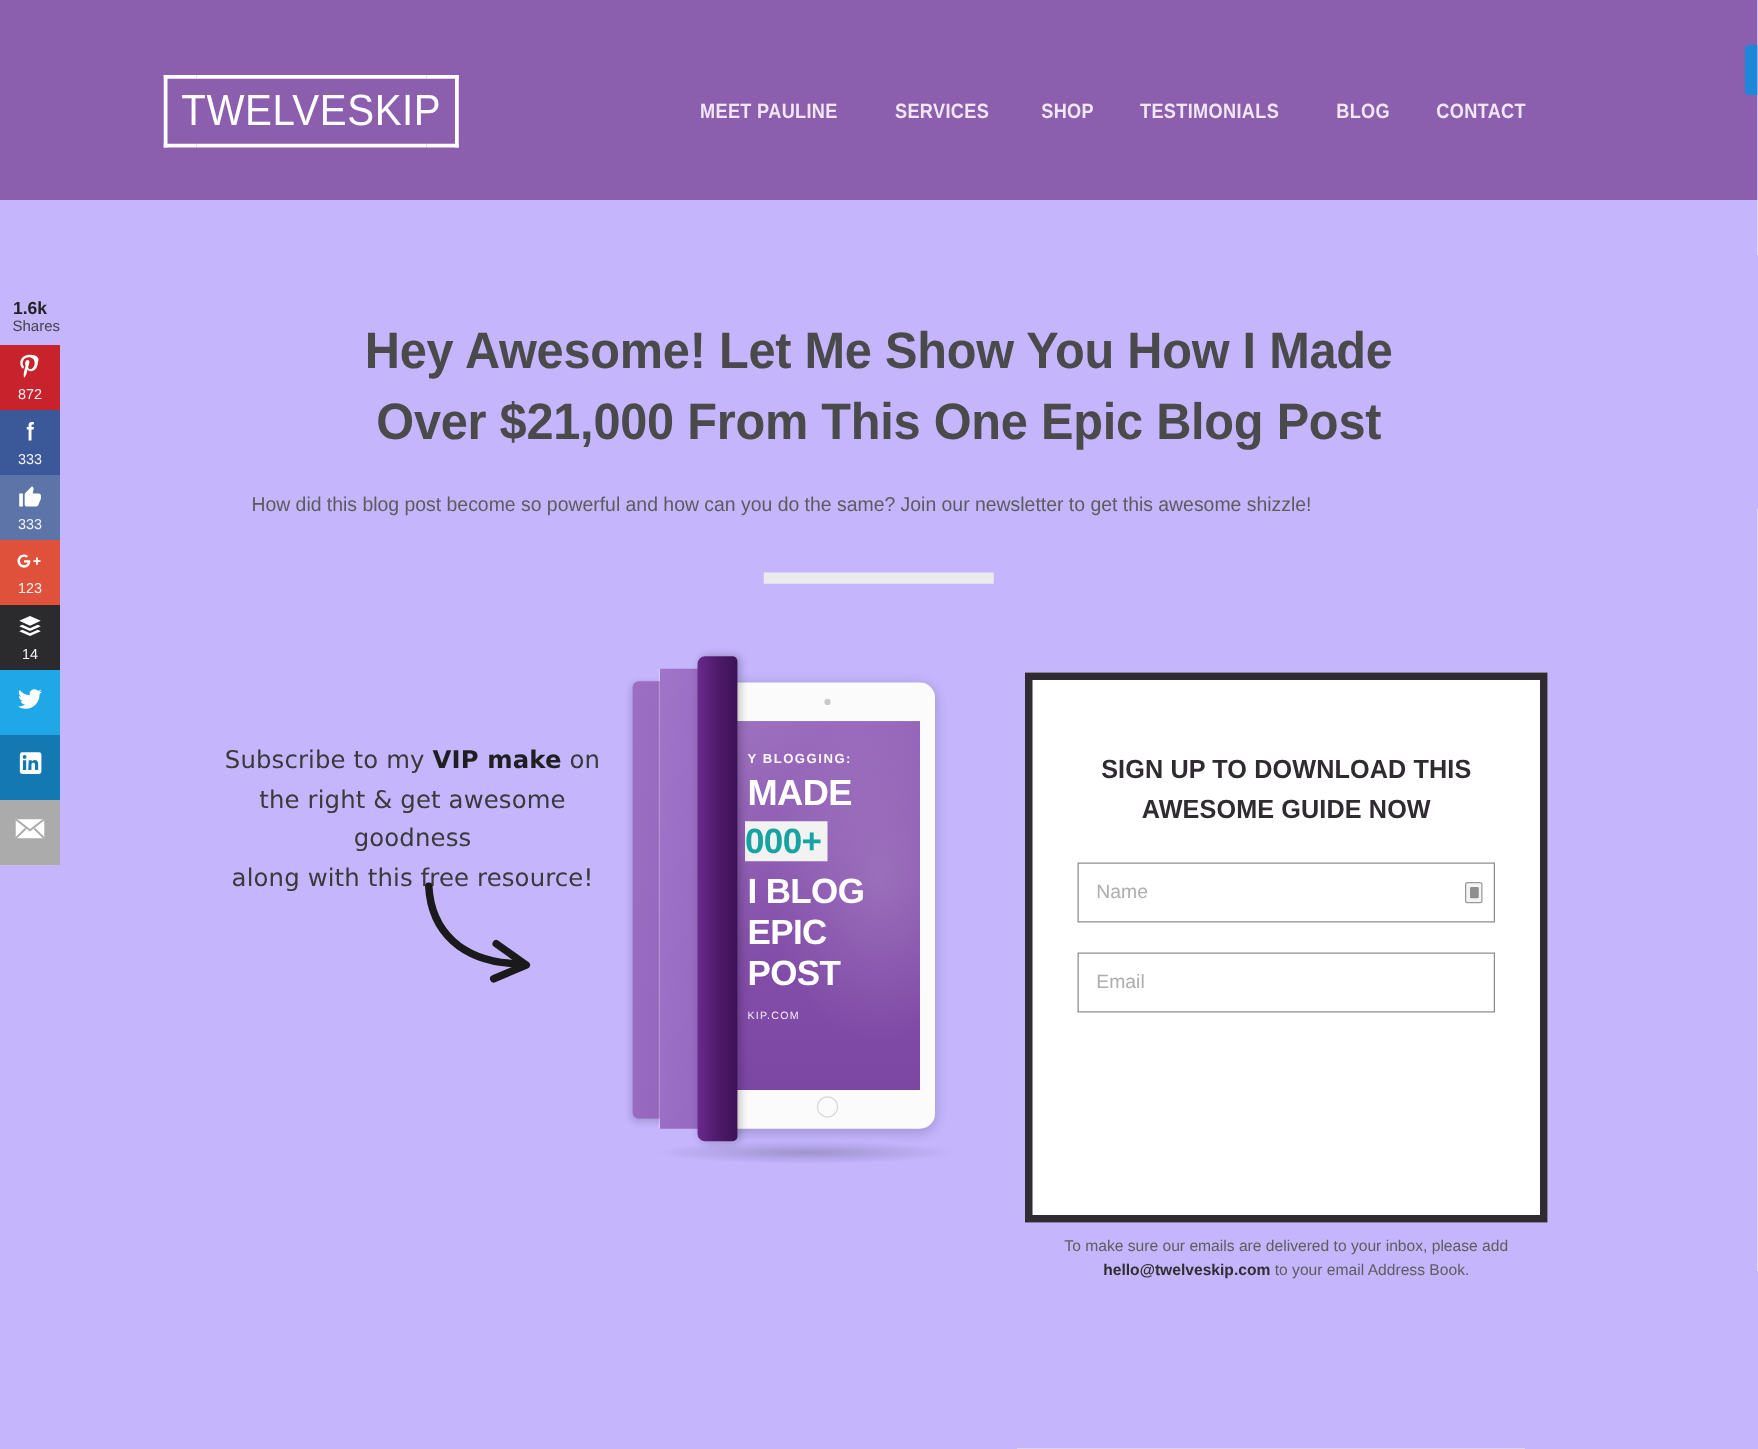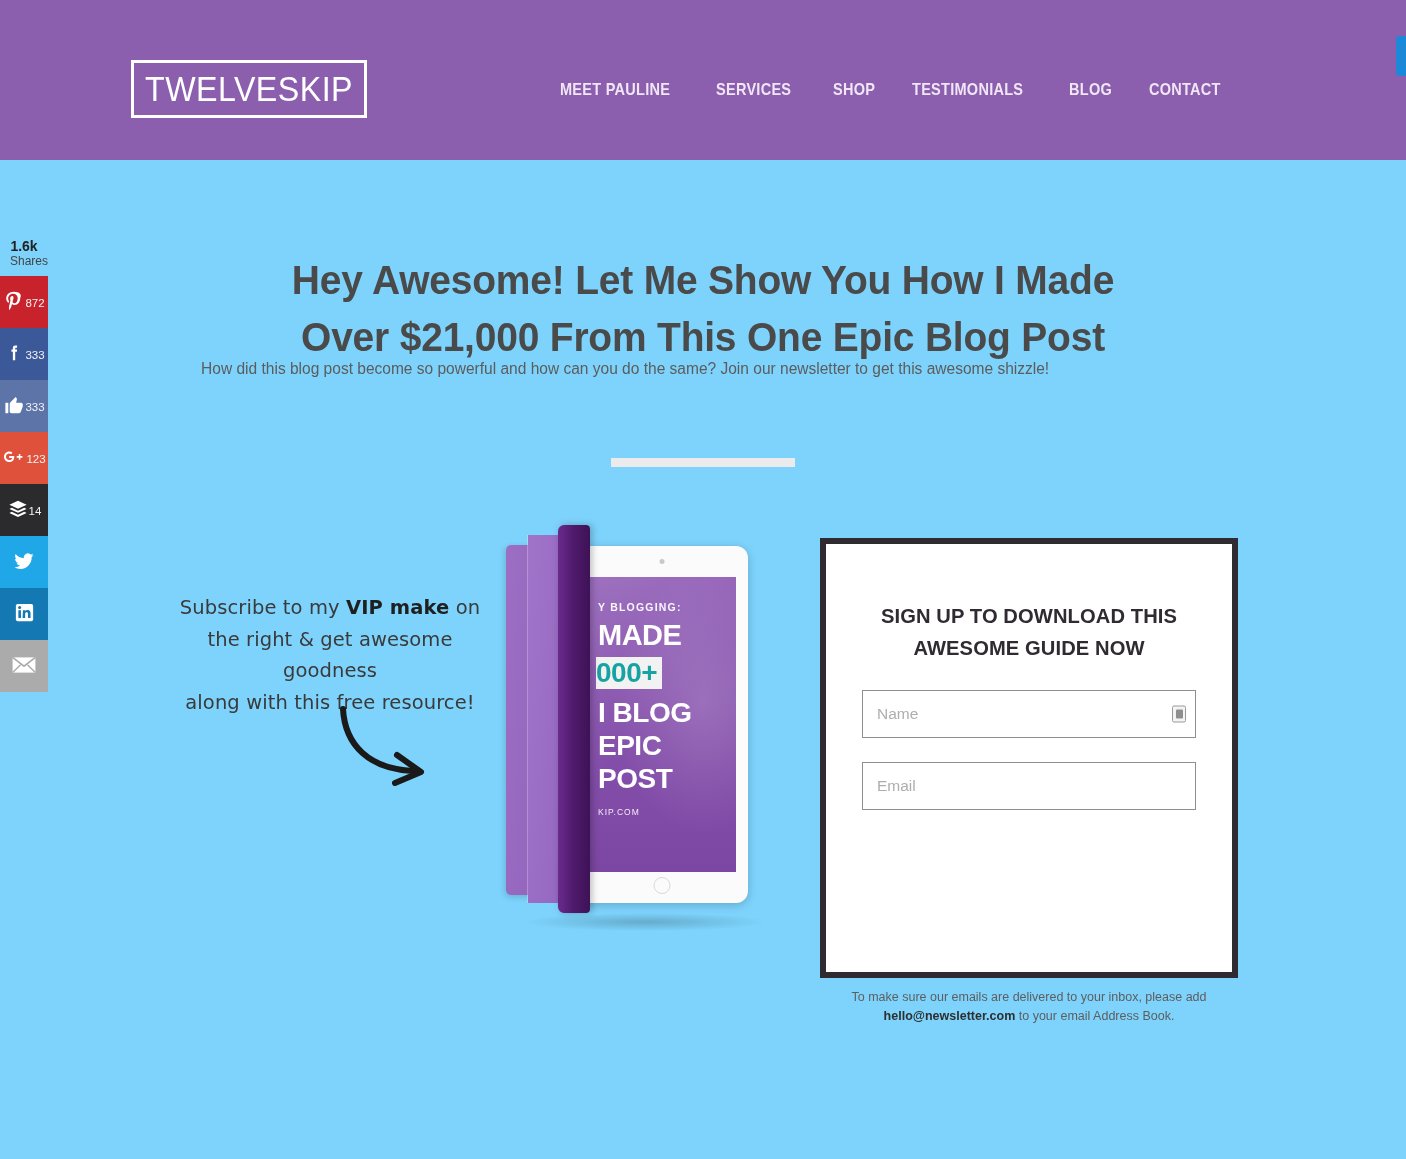--- a/index.html
+++ b/index.html
@@ -9,21 +9,21 @@
     height: 1159px;
     background: #ffffff;
     font-family: "Liberation Sans", sans-serif;
     overflow: hidden;
   }
 
   #page {
     position: relative;
     width: 1406px;
     height: 1159px;
-    background: #7dd3fc;
+    background: #c4b5fd;
   }
 
   
   .site-header {
     position: absolute;
     top: 0; left: 0;
     width: 1406px;
     height: 160px;
     background: #8b5fae;
     display: flex;
@@ -123,21 +123,21 @@
     font-size: 12px;
     color: #444444;
     line-height: 1.2;
     text-align: right;
   }
   .share-btn {
     position: relative;
     width: 48px;
     height: 52px;
     display: flex;
-    flex-direction: row;
+    flex-direction: column;
     align-items: center;
     justify-content: center;
     cursor: pointer;
     color: #ffffff;
   }
   .share-btn .sb-icon {
     display: block;
     line-height: 1;
   }
   .share-btn .sb-num {
@@ -165,21 +165,21 @@
     font-weight: 700;
     color: #4a4a4a;
     line-height: 1.38;
     letter-spacing: -0.2px;
     font-family: "Liberation Sans Narrow", "Liberation Sans", sans-serif;
   }
   .hero-title .ht-line { display: block; transform: scaleX(0.95); }
 
   .hero-sub {
     position: absolute;
-    left: 0; top: 360px;
+    left: 0; top: 396px;
     width: 1250px;
     text-align: center;
     font-size: 16px;
     color: #5c5c5c;
     font-family: "Liberation Sans Narrow", "Liberation Sans", sans-serif;
   }
   .hero-sub span { display: inline-block; transform: scaleX(0.97); }
 
   .hero-divider {
     position: absolute;
@@ -632,17 +632,17 @@
 
       <div class="field">
         <input type="text" placeholder="Email" style="">
       </div>
 
     </div>
   </div>
 
   <div class="form-note">
     <span>To make sure our emails are delivered to your inbox, please add</span>
-    <b>hello@newsletter.com</b>
+    <b>hello@twelveskip.com</b>
     <span>to your email Address Book.</span>
   </div>
 
 </div>
 
 </body></html>

